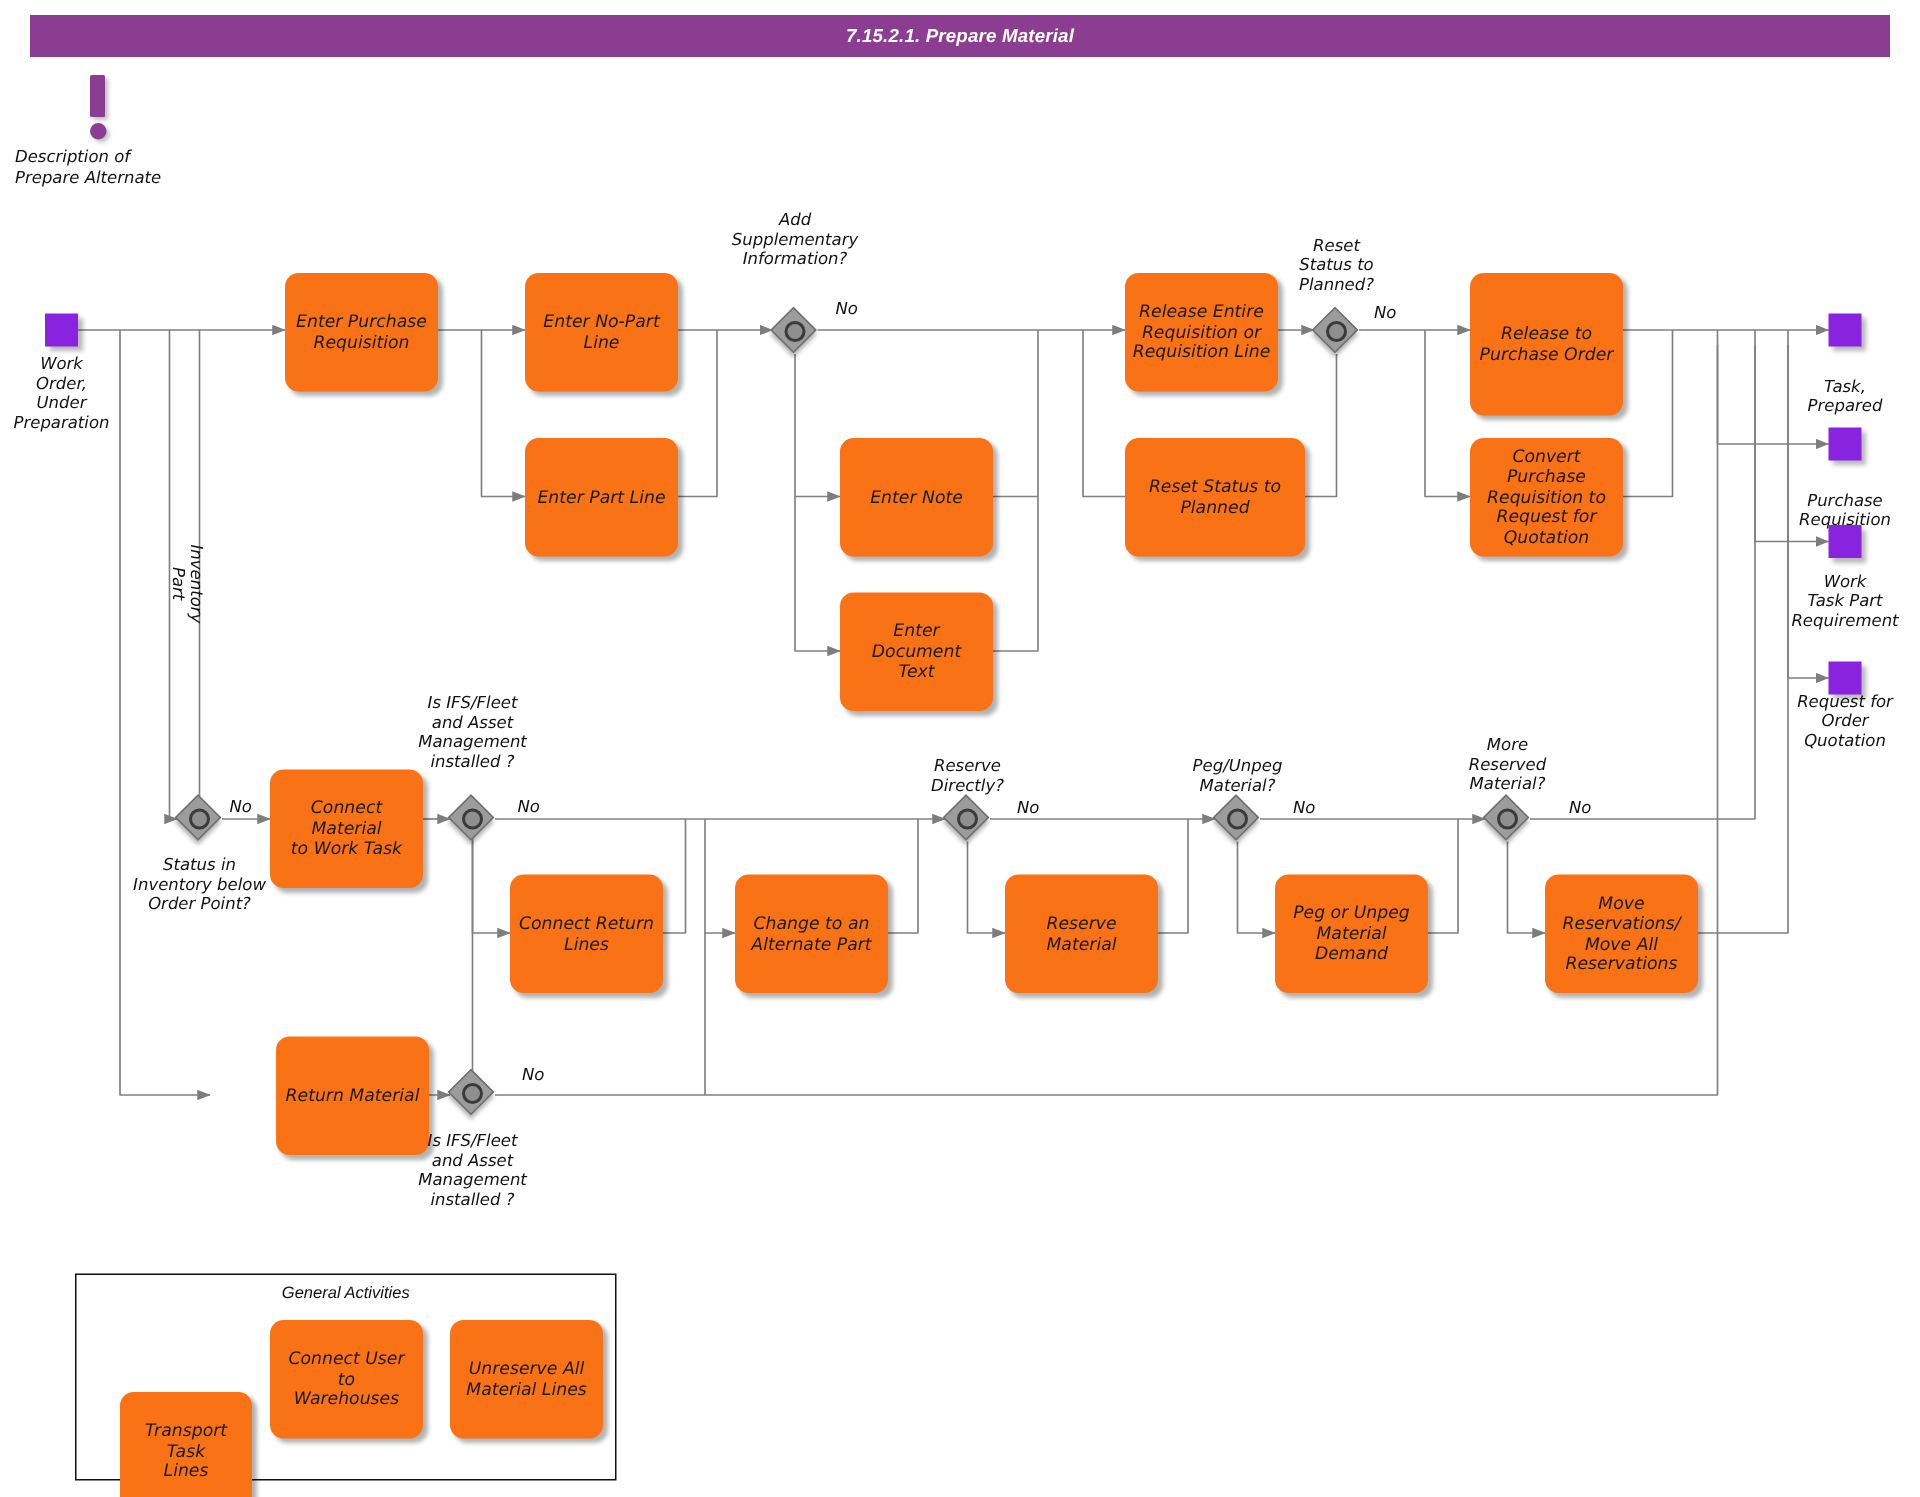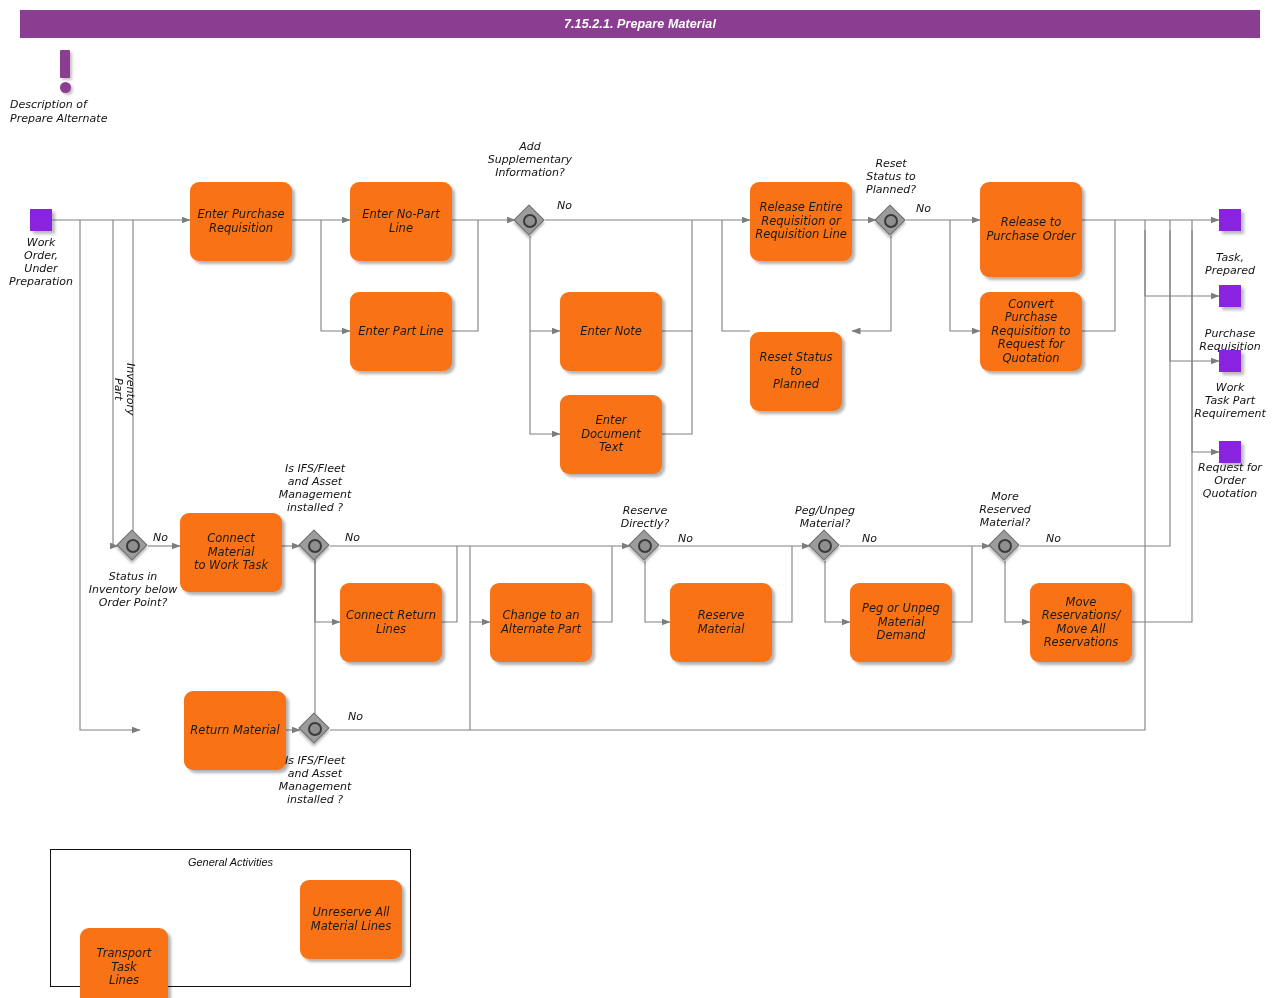--- a/index.html
+++ b/index.html
@@ -211,21 +211,21 @@
     </div>
   <div class="task" style="left:560px;top:292px;width:102px;height:79px;">
       <span>Enter Note</span>
     </div>
   <div class="task" style="left:560px;top:395px;width:102px;height:79px;">
       <span>Enter Document<br>Text</span>
     </div>
   <div class="task" style="left:750px;top:182px;width:102px;height:79px;">
       <span>Release Entire<br>Requisition or<br>Requisition Line</span>
     </div>
-  <div class="task" style="left:750px;top:292px;width:92px;height:79px;margin-top:40px;">
+  <div class="task" style="left:750px;top:292px;width:120px;height:79px;">
       <span>Reset Status to<br>Planned</span>
     </div>
   <div class="task" style="left:980px;top:182px;width:102px;height:95px;">
       <span>Release to<br>Purchase Order</span>
     </div>
   <div class="task" style="left:980px;top:292px;width:102px;height:79px;">
       <span>Convert<br>Purchase<br>Requisition to<br>Request for<br>Quotation</span>
     </div>
   <div class="task" style="left:180px;top:513px;width:102px;height:79px;">
       <span>Connect Material<br>to Work Task</span>
@@ -320,17 +320,20 @@
   <div class="gw-label" style="left:250px;top:754px;">Is IFS/Fleet<br>and Asset<br>Management<br>installed ?</div>
   <div class="edge-label" style="left:348px;top:710px;">No</div>
 
   <div class="vlabel" style="left:112px;top:349px;height:80px;">Inventory<br>Part</div>
 
   <div class="genbox"></div>
   <div class="genbox-title">General Activities</div>
   <div class="task" style="left:60px;top:928px;width:88px;height:79px;margin-left:20px;">
       <span>Transport Task<br>Lines</span>
     </div>
+  <div class="task" style="left:180px;top:880px;width:102px;height:79px;">
+      <span>Connect User to<br>Warehouses</span>
+    </div>
   <div class="task" style="left:300px;top:880px;width:102px;height:79px;">
       <span>Unreserve All<br>Material Lines</span>
     </div>
 
 </div>
 
 </body></html>

